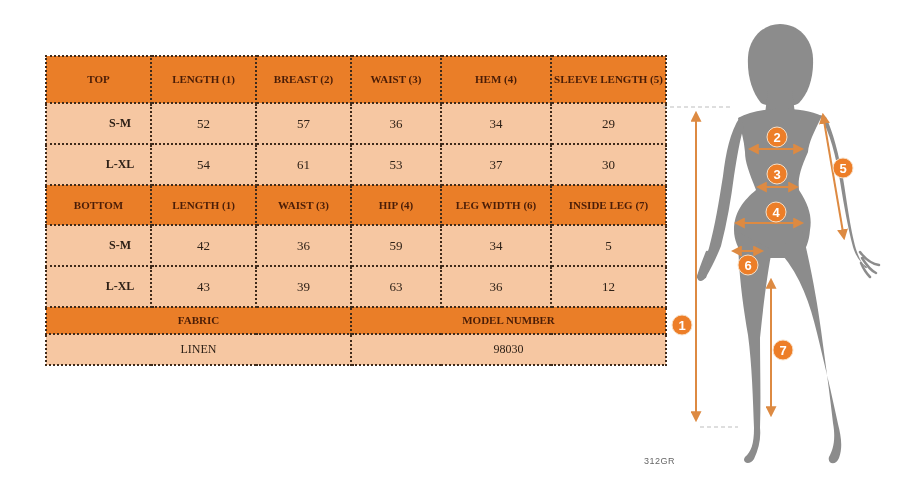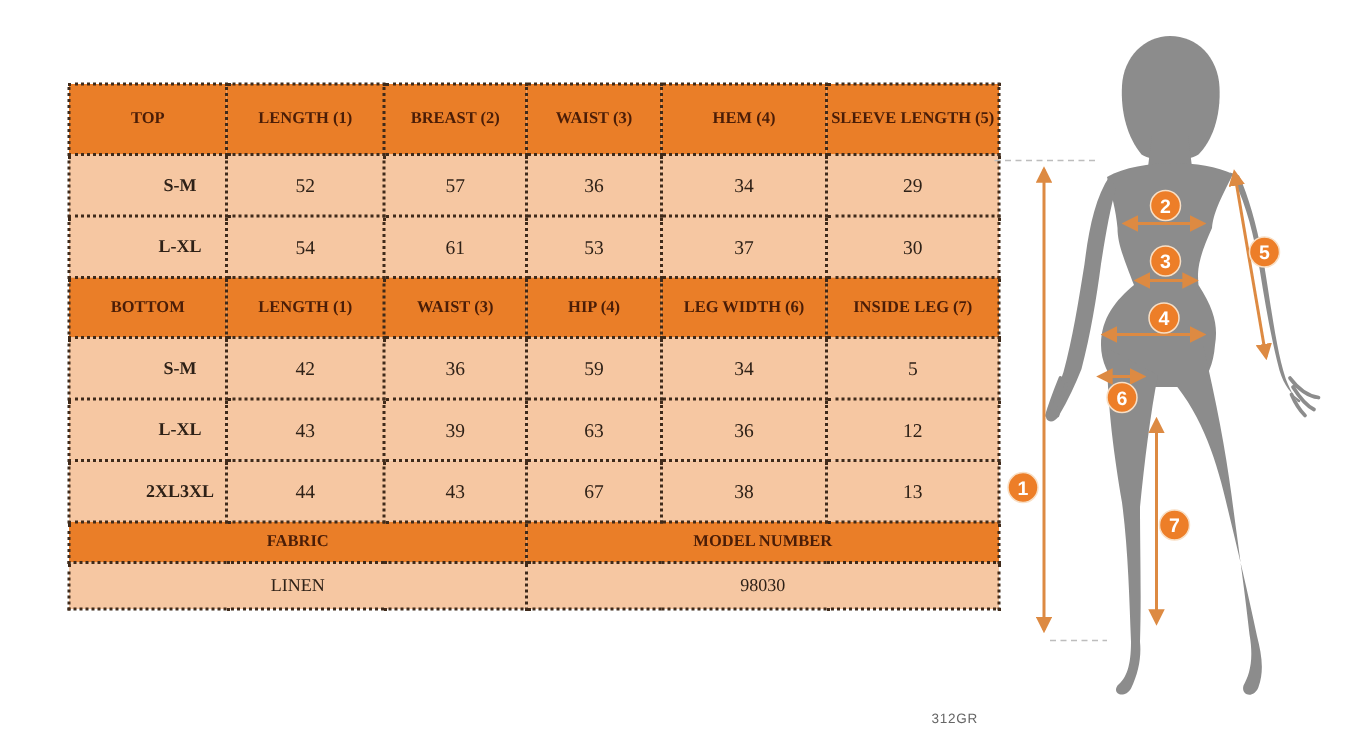--- a/index.html
+++ b/index.html
@@ -36,22 +36,22 @@
   }
   tr.r-data td{color:var(--cell-text);font-size:13px;}
   tr.h-main{height:47px;}
   tr.h-row{height:41px;}
   tr.h-sec{height:40px;border-radius:20px;}
   tr.h-fab{height:27px;}
   tr.h-val{height:31px;}
   tr.h-fab th{font-size:11px;}
   tr.h-val td{font-size:12px;}
   .watermark{
-    position:absolute;left:28px;top:456px;width:624px;
-    text-align:right;font-size:9px;color:#666;letter-spacing:.5px;margin-top:18px;
+    position:absolute;left:51px;top:456px;width:624px;
+    text-align:right;font-size:9px;color:#666;letter-spacing:.5px;
   }
   .figure-svg{position:absolute;left:660px;top:0;width:240px;height:503px;}
   .sil{fill:var(--silhouette-gray);stroke:none;}
   .sil-line{stroke:var(--silhouette-gray);stroke-width:2.5;fill:none;stroke-linecap:round;}
   .guide{stroke:#BDBDBD;stroke-width:1;stroke-dasharray:4 3;fill:none;}
   .meas{stroke:var(--arrow-orange);stroke-width:2;fill:none;}
   .ah{fill:var(--arrow-orange);}
   .mk-c{fill:var(--marker-orange);stroke:#F8DFC5;stroke-width:1;}
   .mk-t{
     fill:#fff;font-family:"Liberation Sans",sans-serif;
@@ -113,28 +113,20 @@
         <td>34</td>
         <td>5</td>
       </tr>
       <tr class="r-data h-row">
         <th>L-XL</th>
         <td>43</td>
         <td>39</td>
         <td>63</td>
         <td>36</td>
         <td>12</td>
-      </tr>
-      <tr class="r-data h-row">
-        <th>2XL3XL</th>
-        <td>44</td>
-        <td>43</td>
-        <td>67</td>
-        <td>38</td>
-        <td>13</td>
       </tr>
       <tr class="r-hdr h-fab">
         <th colspan="3">FABRIC</th>
         <th colspan="3">MODEL NUMBER</th>
       </tr>
       <tr class="r-data h-val">
         <td colspan="3">LINEN</td>
         <td colspan="3">98030</td>
       </tr>
     </tbody>

